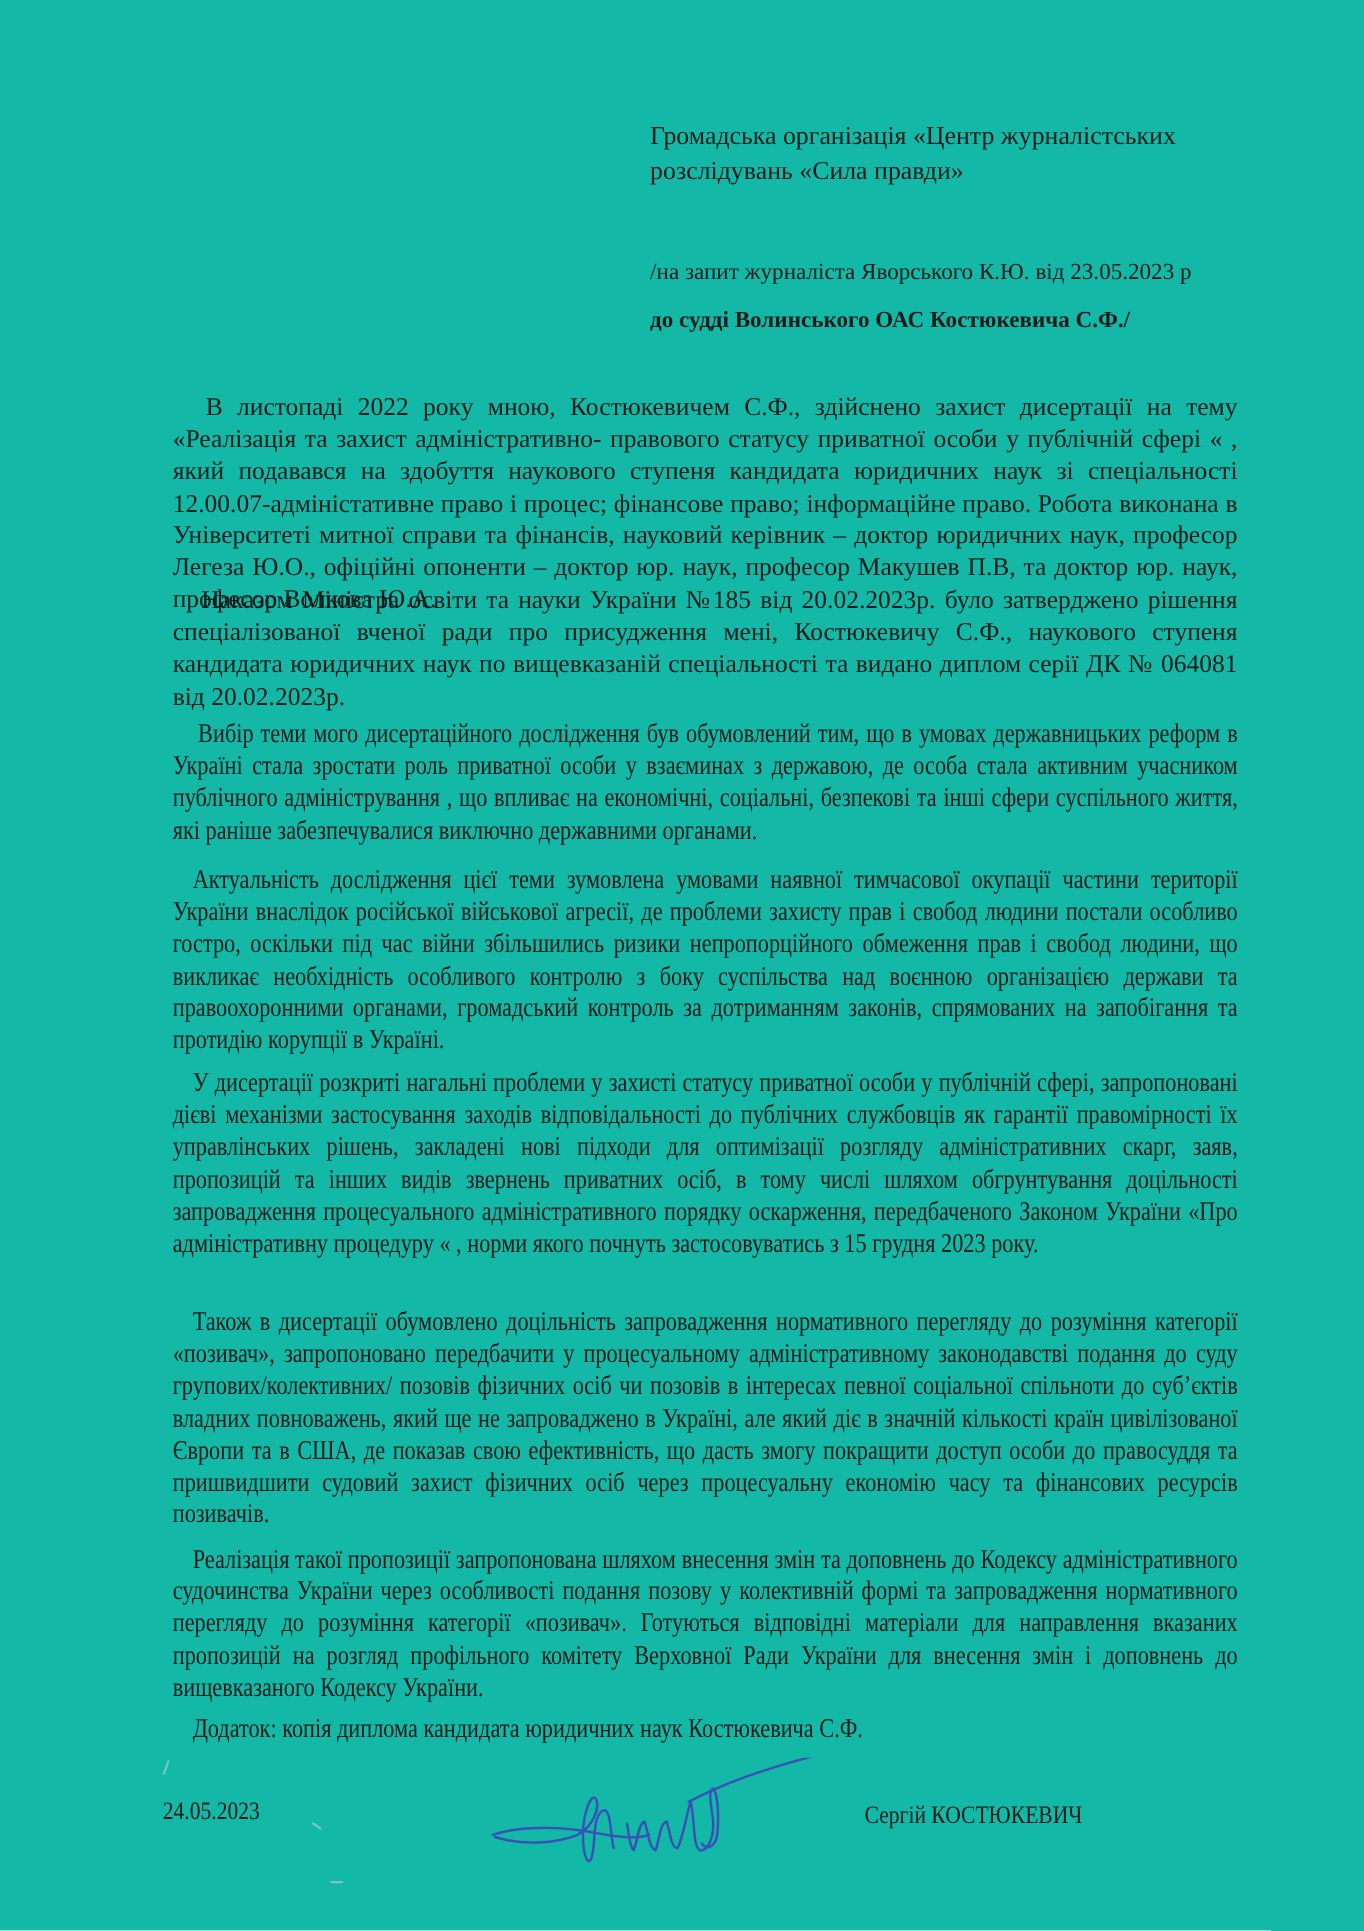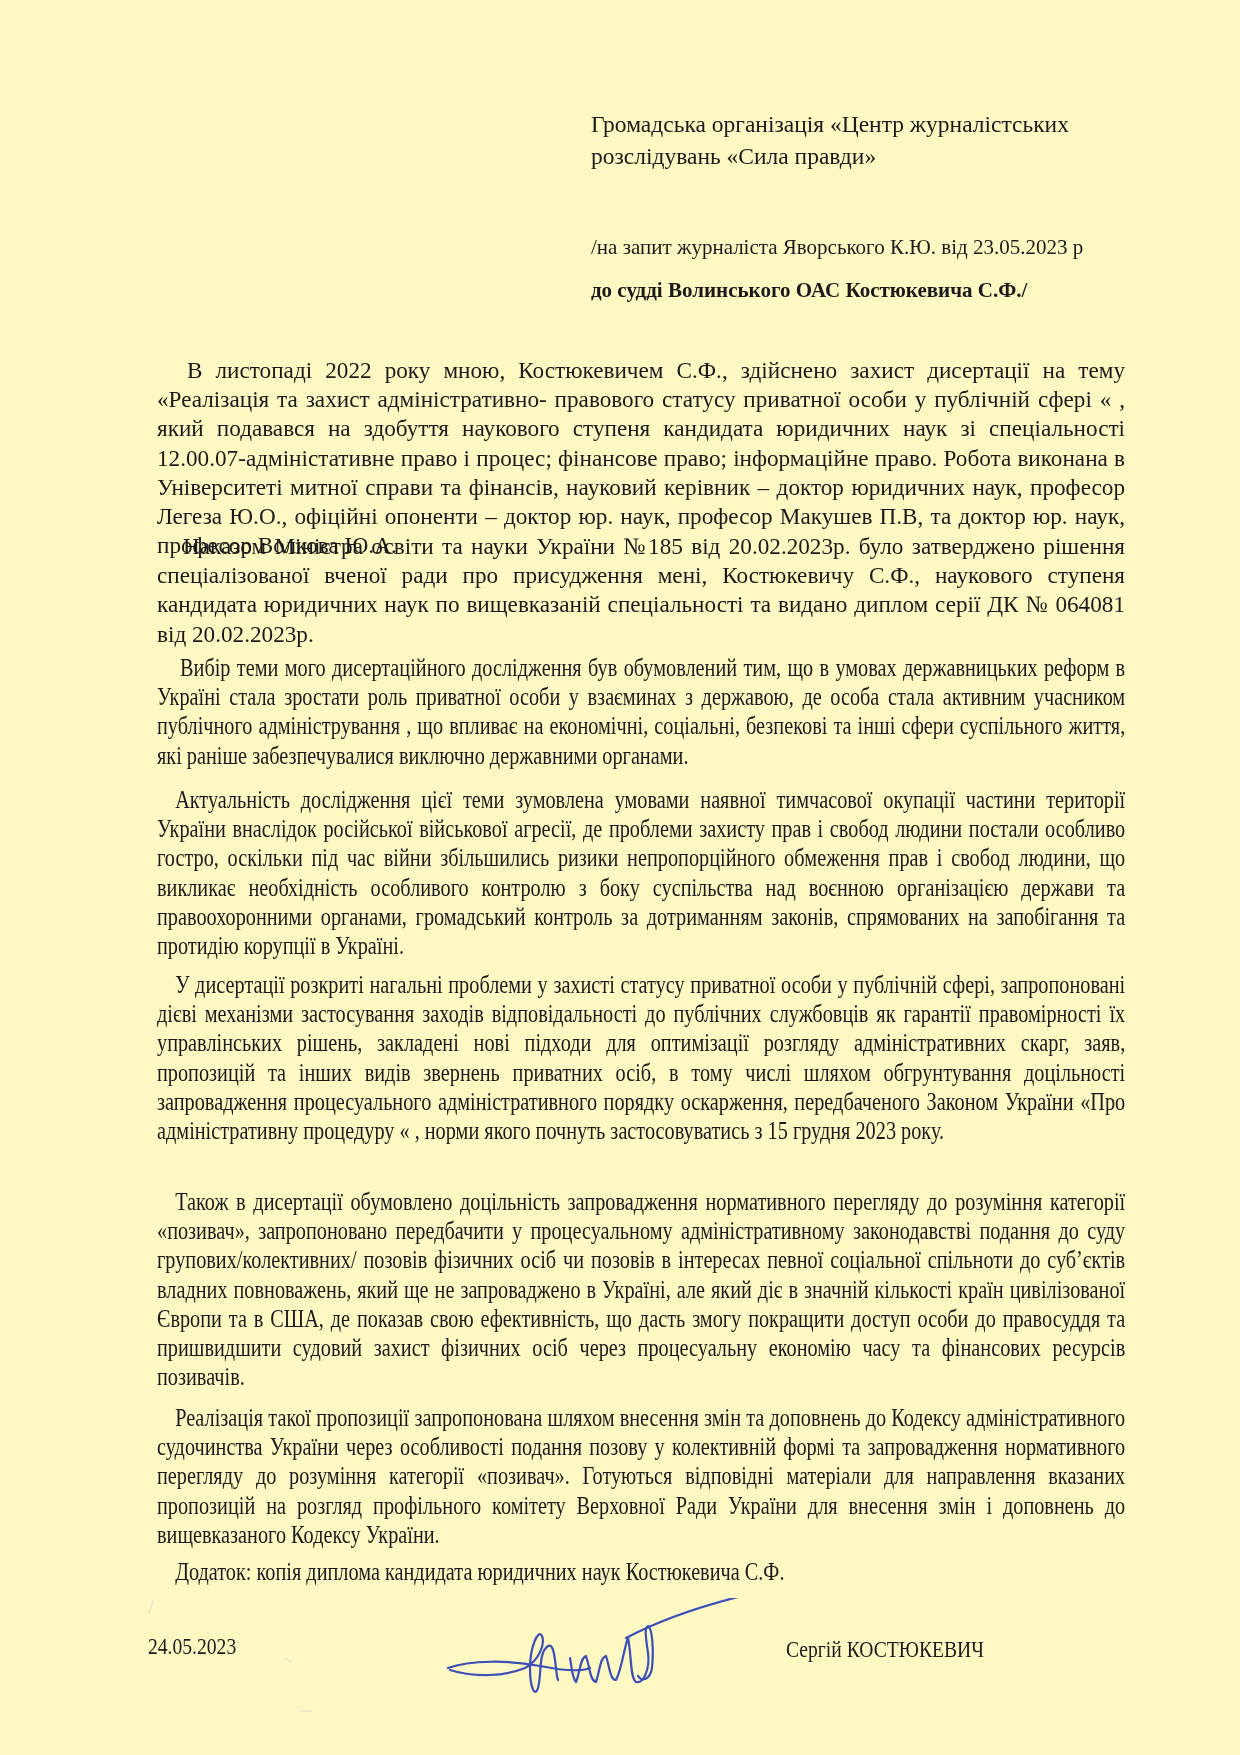--- a/index.html
+++ b/index.html
@@ -1,21 +1,21 @@
 <!DOCTYPE html>
 <html><head>
 <meta charset="utf-8">
 <style>
   html, body { margin: 0; padding: 0; background: #ffffff; }
   body {
     width: 1240px; height: 1755px; position: relative; overflow: hidden;
     font-family: "Liberation Serif", "DejaVu Serif", serif;
     color: #1a1a1a;
   }
-  .page { position: absolute; inset: 0; background: #fef9c3; }
+  .page { position: absolute; inset: 0; background: #14b8a6; }
   .addressee {
     position: absolute; left: 591px; top: 108px; width: 560px;
     font-size: 23.5px; line-height: 32px;
   }
   .ref-line { position: absolute; left: 591px; font-size: 21px; line-height: 32px; white-space: nowrap; }
   .ref-1 { top: 231px; }
   .ref-2 { top: 274px; font-weight: bold; }
 
   .para {
     position: absolute; left: 157px; width: 968px;

